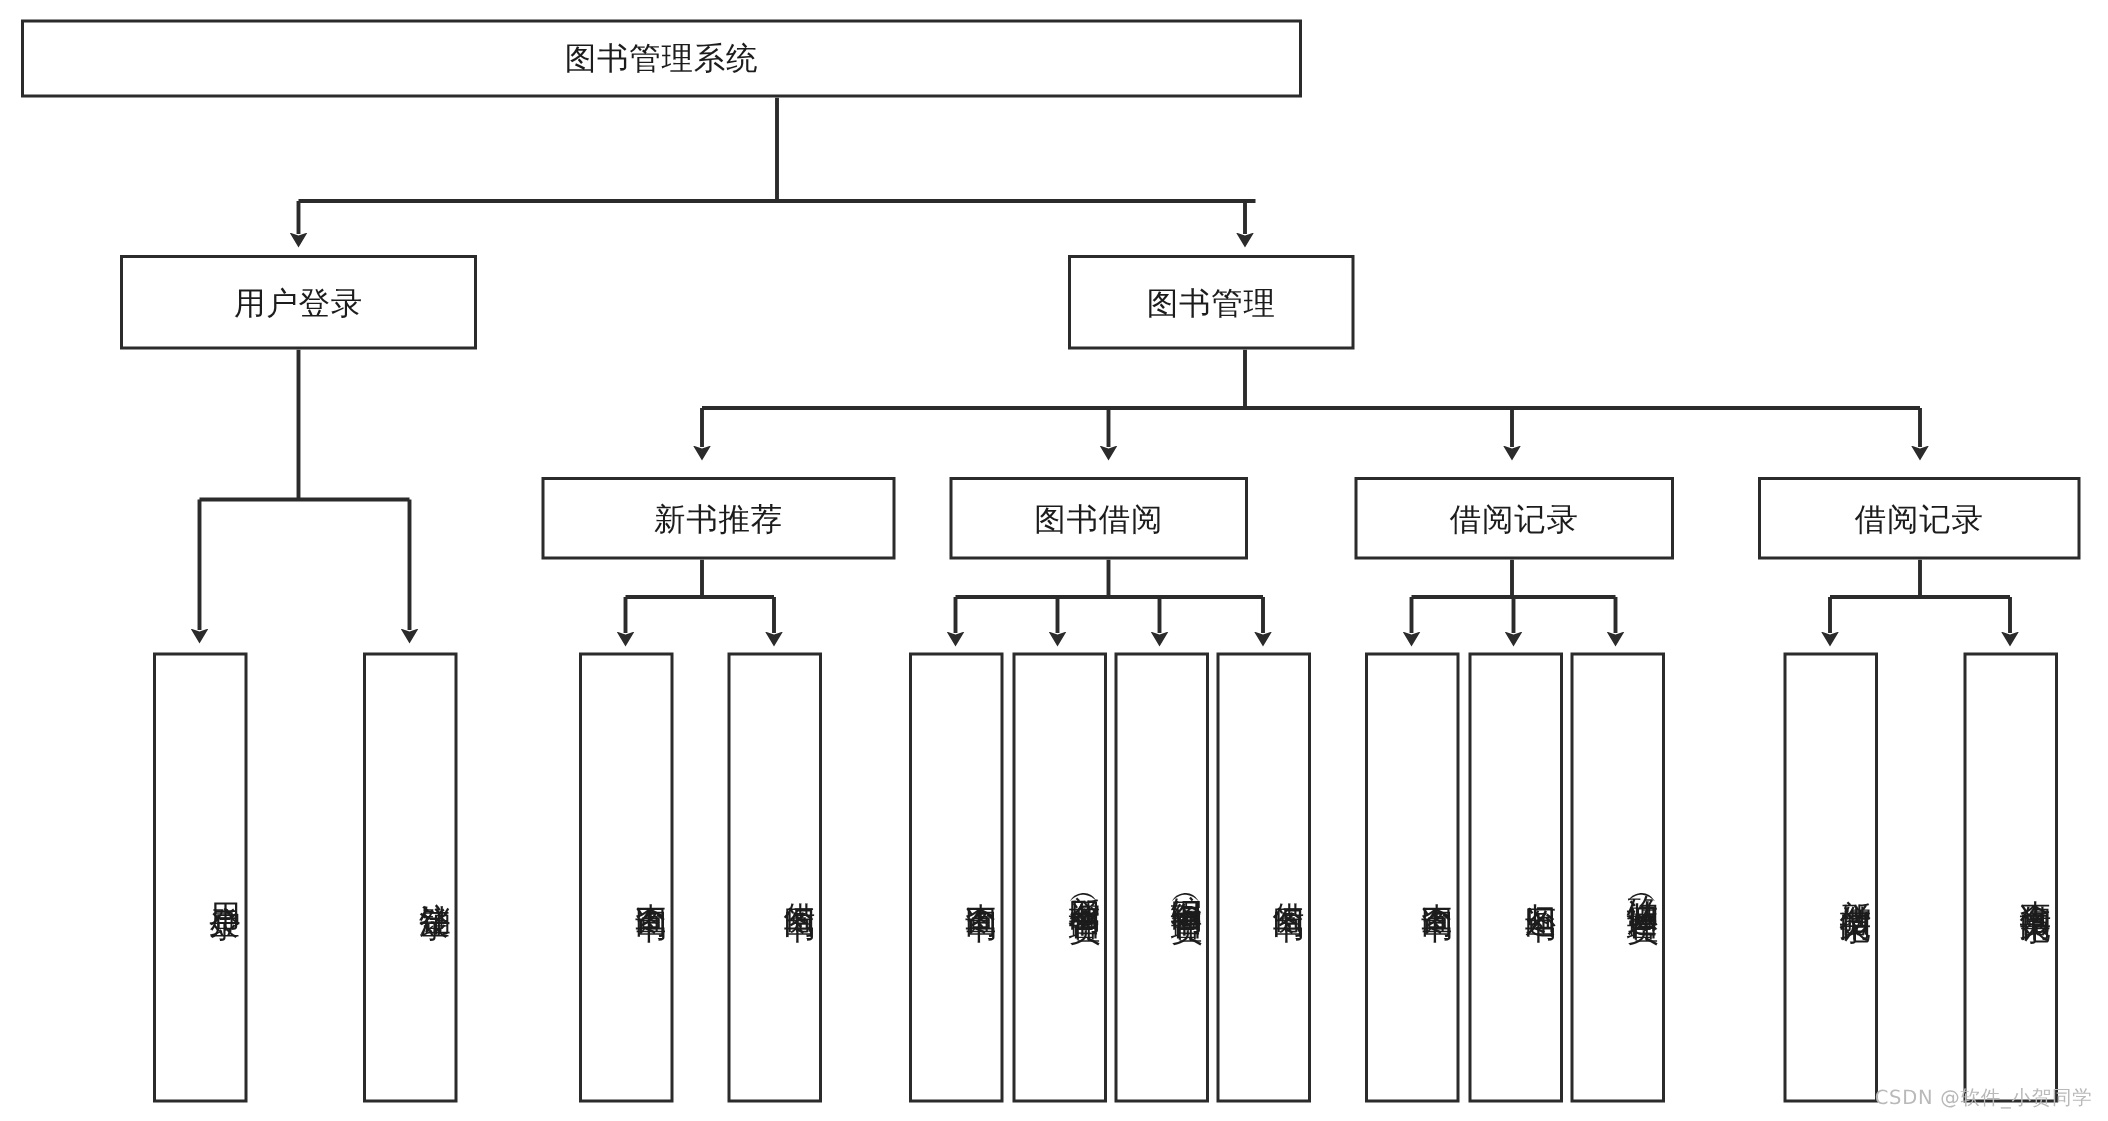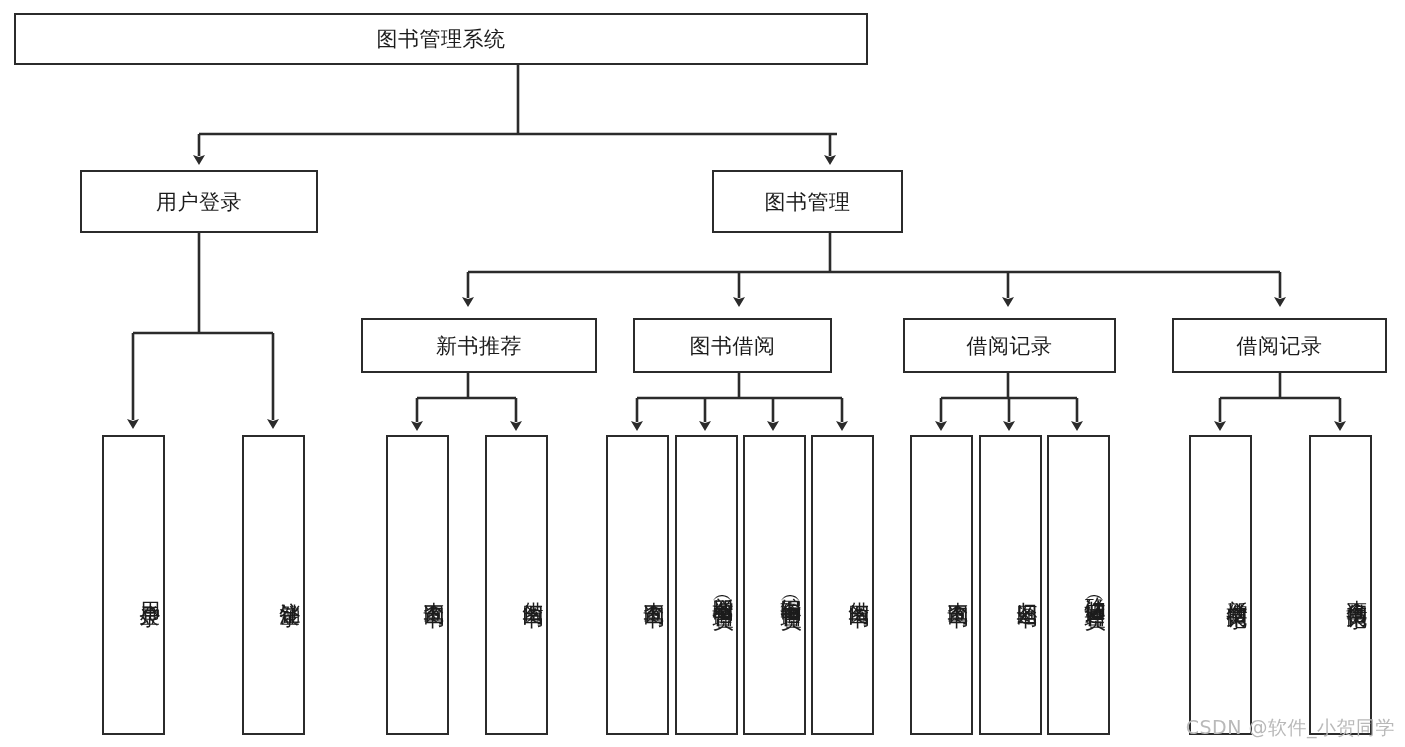--- a/index.html
+++ b/index.html
@@ -49,21 +49,21 @@
     justify-content: center;
     white-space: nowrap;
   }
   .node .lbl {
     display: block;
   }
   #watermark {
     position: absolute;
     right: 10px;
     bottom: 6px;
-    font-size: 19px;
+    font-size: 13px;
     color: #b9b9b9;
     letter-spacing: 0.5px;
     white-space: nowrap;
     pointer-events: none;
   }
 </style>
 </head>
 <body>
 
 <div id="canvas">

